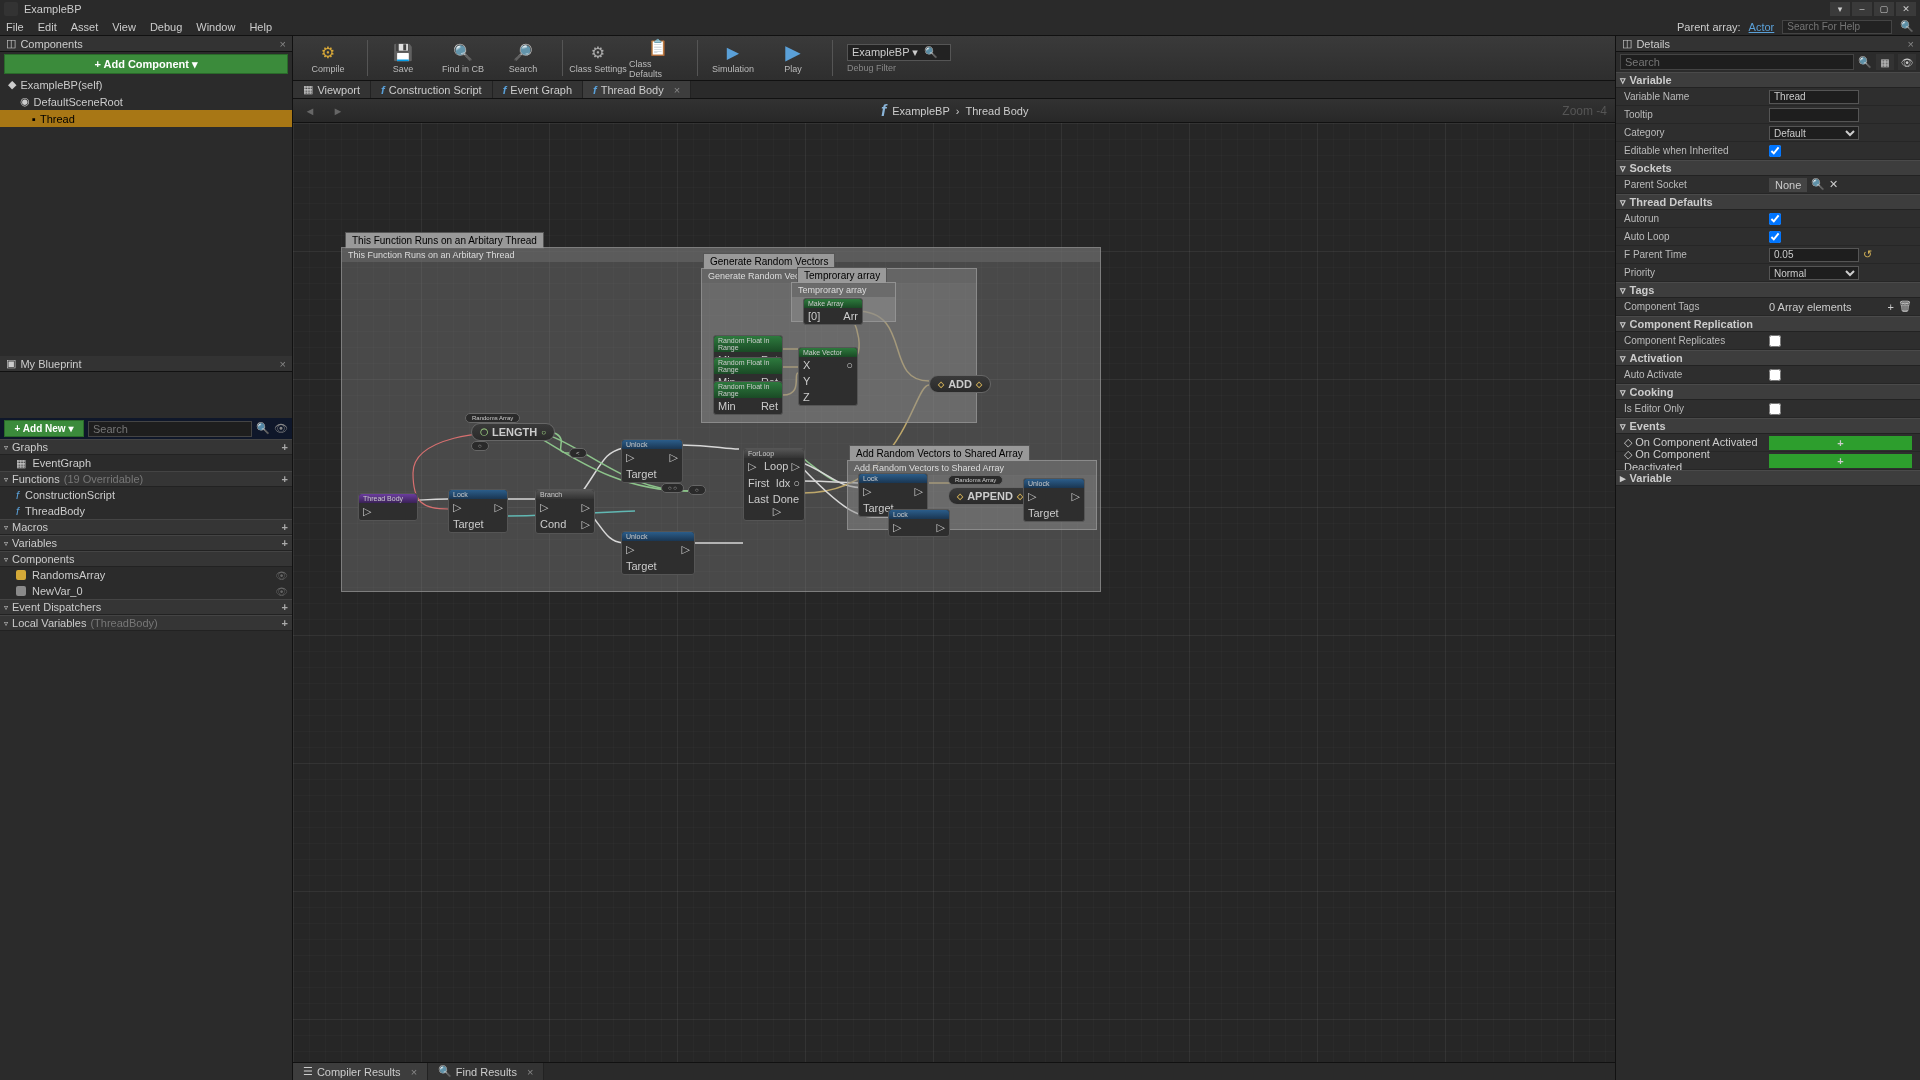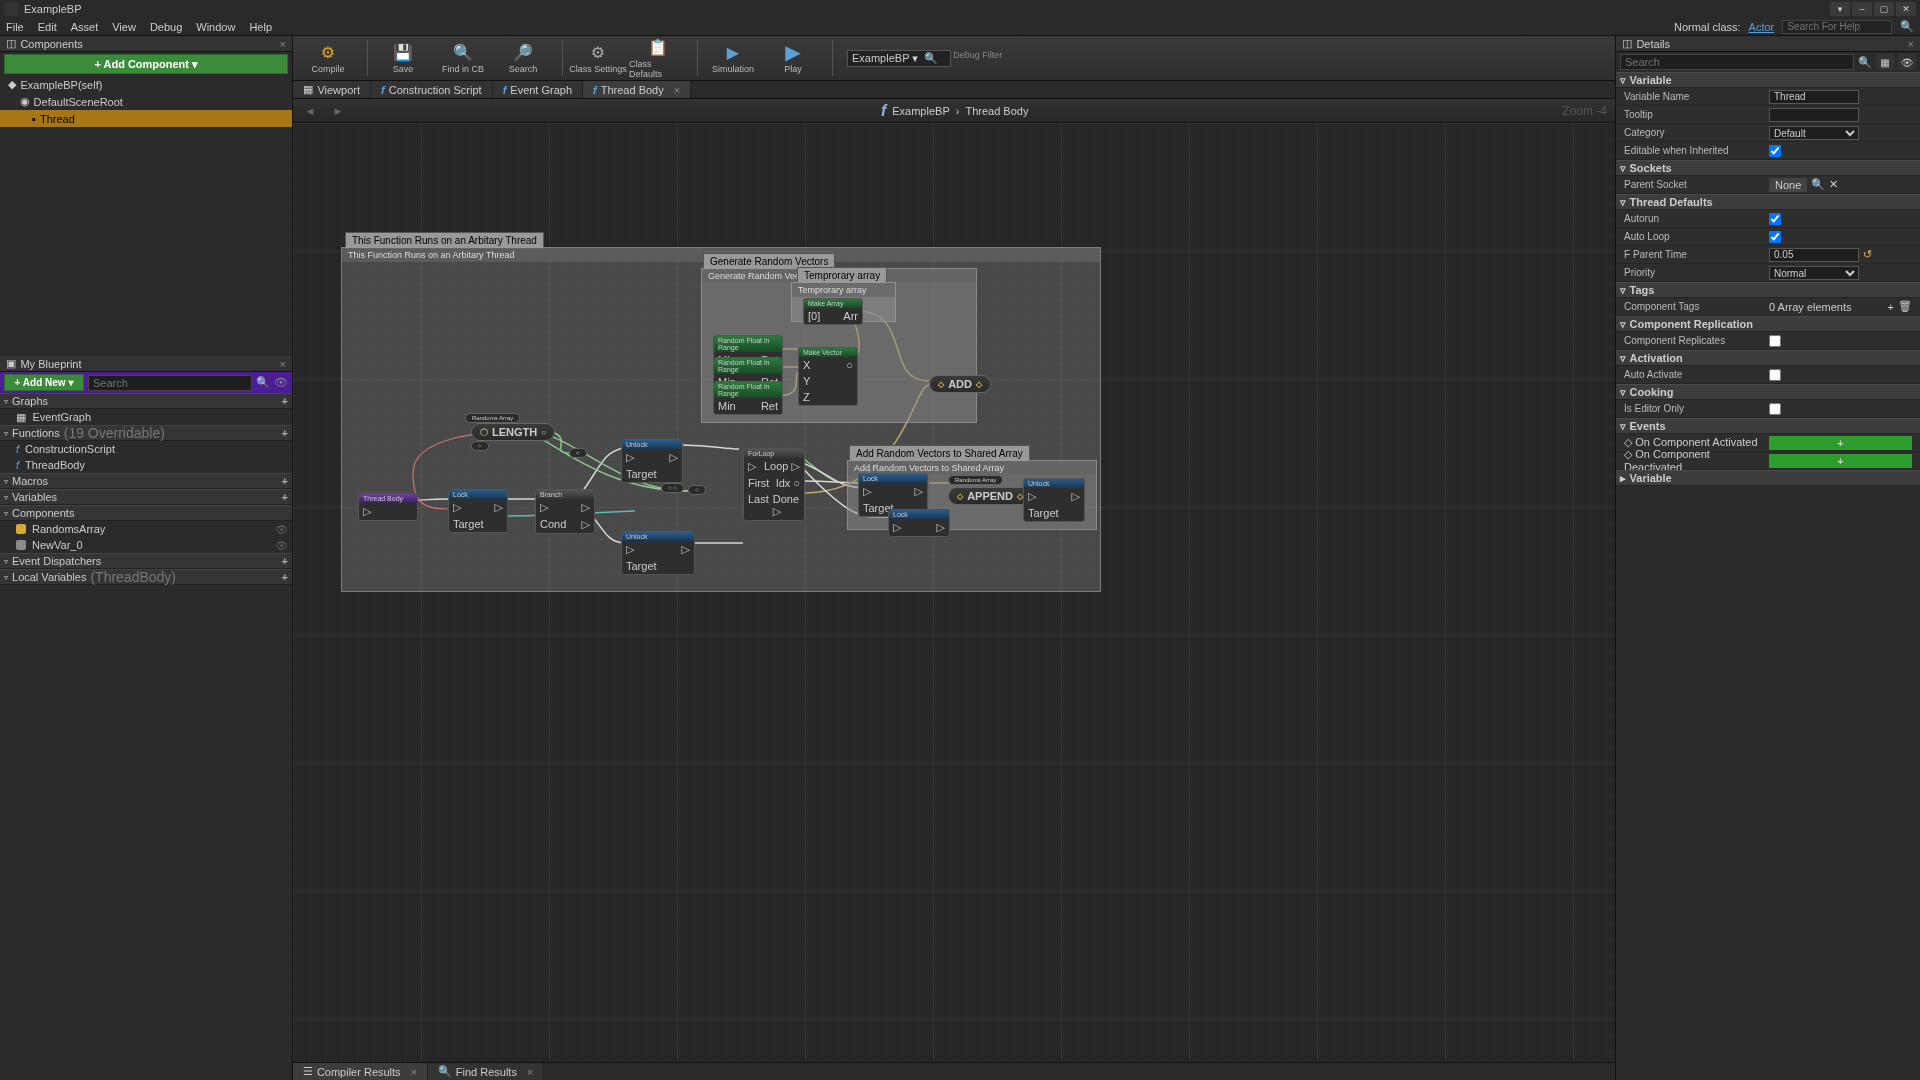--- a/index.html
+++ b/index.html
@@ -19,37 +19,37 @@
 .left-col { width: 293px; background: #2b2b2b; display: flex; flex-direction: column; border-right: 1px solid #111; }
 .panel-header { height: 16px; background: #333; display: flex; align-items: center; padding: 0 6px; gap: 4px; font-size: 10px; border-bottom: 1px solid #111; }
 .panel-header .x-icon { margin-left: auto; cursor: pointer; color: #888; }
 .add-btn { height: 20px; background: #3b8b3b; color: #fff; display: flex; align-items: center; justify-content: center; gap: 4px; cursor: pointer; margin: 2px 4px; font-weight: bold; border: 1px solid #2a6a2a; }
 .tree-item { height: 17px; display: flex; align-items: center; padding-left: 8px; gap: 4px; cursor: pointer; }
 .tree-item.indent { padding-left: 20px; }
 .tree-item.indent2 { padding-left: 32px; }
 .tree-item.selected { background: #a87715; color: #000; }
 .tree-item.selected span { color: #000; }
 .my-blueprint-panel { flex: 1; display: flex; flex-direction: column; background: #2b2b2b; }
-.search-row { display: flex; align-items: center; gap: 4px; padding: 2px 4px; background: #4c1d95; }
+.search-row { display: flex; align-items: center; gap: 4px; padding: 2px 4px; background: #0f172a; margin-top: 46px; }
 .small-search { flex: 1; height: 16px; background: #1e1e1e; border: 1px solid #444; padding: 0 4px; color: #ccc; }
 .section-hdr { height: 16px; background: #353535; display: flex; align-items: center; padding: 0 4px; gap: 4px; border-top: 1px solid #444; border-bottom: 1px solid #222; font-size: 10px; }
 .section-hdr .plus-icon { margin-left: auto; cursor: pointer; color: #aaa; font-weight: bold; }
 .section-hdr .arrow { font-size: 8px; }
 .list-row { height: 16px; display: flex; align-items: center; padding-left: 16px; gap: 6px; cursor: pointer; font-size: 10px; }
 .list-row .eye-icon { margin-left: auto; margin-right: 4px; color: #666; font-size: 10px; }
 .var-pill { width: 10px; height: 10px; border-radius: 2px; }
 .var-pill.vector { background: #d4a938; }
 .var-pill.gen { background: #8a8a8a; }
 .center-col { flex: 1; display: flex; flex-direction: column; background: #222; }
 .toolbar { height: 45px; background: linear-gradient(#3a3a3a,#2e2e2e); display: flex; align-items: center; padding: 0 6px; gap: 2px; border-bottom: 1px solid #111; }
 .toolbar-btn { display: flex; flex-direction: column; align-items: center; justify-content: center; width: 58px; height: 40px; cursor: pointer; gap: 2px; }
 .toolbar-btn .icon { width: 22px; height: 20px; display: flex; align-items: center; justify-content: center; font-size: 16px; }
 .toolbar-btn .lbl { font-size: 9px; color: #bbb; }
 .toolbar-sep { width: 1px; height: 36px; background: #555; margin: 0 4px 0 8px; }
-.debug-filter { display: flex; gap: 2px; margin-left: 8px; }
+.debug-filter { display: flex; flex-direction: column; gap: 2px; margin-left: 8px; }
 .debug-select { background: #222; border: 1px solid #555; padding: 1px 12px 1px 4px; font-size: 10px; }
 .graph-tabs { height: 18px; background: #2a2a2a; display: flex; align-items: stretch; border-bottom: 1px solid #111; }
 .graph-tab { display: flex; align-items: center; padding: 0 10px; gap: 4px; background: #333; border-right: 1px solid #222; cursor: pointer; font-size: 10px; }
 .graph-tab.active { background: #3d3d3d; }
 .graph-tab .fn-icon { color: #5aa0d8; font-style: italic; font-weight: bold; }
 .breadcrumb-bar { height: 24px; background: linear-gradient(#323232,#282828); display: flex; align-items: center; padding: 0 8px; gap: 10px; border-bottom: 1px solid #111; }
 .nav-arrow { width: 18px; height: 18px; display: flex; align-items: center; justify-content: center; cursor: pointer; color: #666; }
 .breadcrumb-center { flex: 1; display: flex; align-items: center; justify-content: center; gap: 6px; font-size: 13px; }
 .breadcrumb-center .fn-icon { color: #8ab4d8; font-style: italic; font-weight: bold; font-size: 16px; }
 .zoom-label { color: #555; font-size: 12px; }
@@ -84,21 +84,21 @@
 .details-search input { flex: 1; height: 16px; background: #1e1e1e; border: 1px solid #444; padding: 0 4px; }
 .icon-btn { width: 18px; height: 16px; background: #333; display: flex; align-items: center; justify-content: center; cursor: pointer; font-size: 10px; }
 .prop-section-hdr { height: 16px; background: #3d3d3d; display: flex; align-items: center; padding: 0 4px; gap: 4px; font-size: 10px; font-weight: bold; border-top: 1px solid #4a4a4a; border-bottom: 1px solid #222; }
 .prop-row { height: 18px; display: flex; align-items: center; padding: 0 8px; background: #2e2e2e; border-bottom: 1px solid #262626; }
 .prop-row .k { width: 145px; font-size: 10px; color: #bbb; }
 .prop-row .v { flex: 1; display: flex; align-items: center; gap: 4px; }
 .prop-row input[type=text] { width: 90px; height: 14px; background: #1e1e1e; border: 1px solid #555; padding: 0 4px; font-size: 10px; }
 .prop-row select { width: 90px; height: 14px; background: #1e1e1e; border: 1px solid #555; font-size: 10px; color: #ccc; }
 .prop-row input[type=checkbox] { width: 12px; height: 12px; }
 .event-btn { flex: 1; height: 14px; background: #2d9e2d; display: flex; align-items: center; justify-content: center; font-weight: bold; cursor: pointer; }
-.overridable { color: #777; font-size: 14px; }
+.overridable { color: #777; font-size: 11px; }
 svg.wires { position: absolute; top: 0; left: 0; width: 100%; height: 100%; pointer-events: none; }
 </style>
 </head>
 <body>
 
 <div class="titlebar">
   <div class="titlebar-left">
     <div class="ue-logo"></div>
     <span>ExampleBP</span>
   </div>
@@ -114,21 +114,21 @@
   <div class="menubar-left">
     <span class="menu-item">File</span>
     <span class="menu-item">Edit</span>
     <span class="menu-item">Asset</span>
     <span class="menu-item">View</span>
     <span class="menu-item">Debug</span>
     <span class="menu-item">Window</span>
     <span class="menu-item">Help</span>
   </div>
   <div class="menubar-right">
-    <span>Normal class:</span>
+    <span>Parent array:</span>
     <span class="parent-class-link">Actor</span>
     <input class="search-help" placeholder="Search For Help" style="">
     <span style="color:#888">🔍</span>
   </div>
 </div>
 
 <div class="main-body">
 
   <div class="left-col">
 

